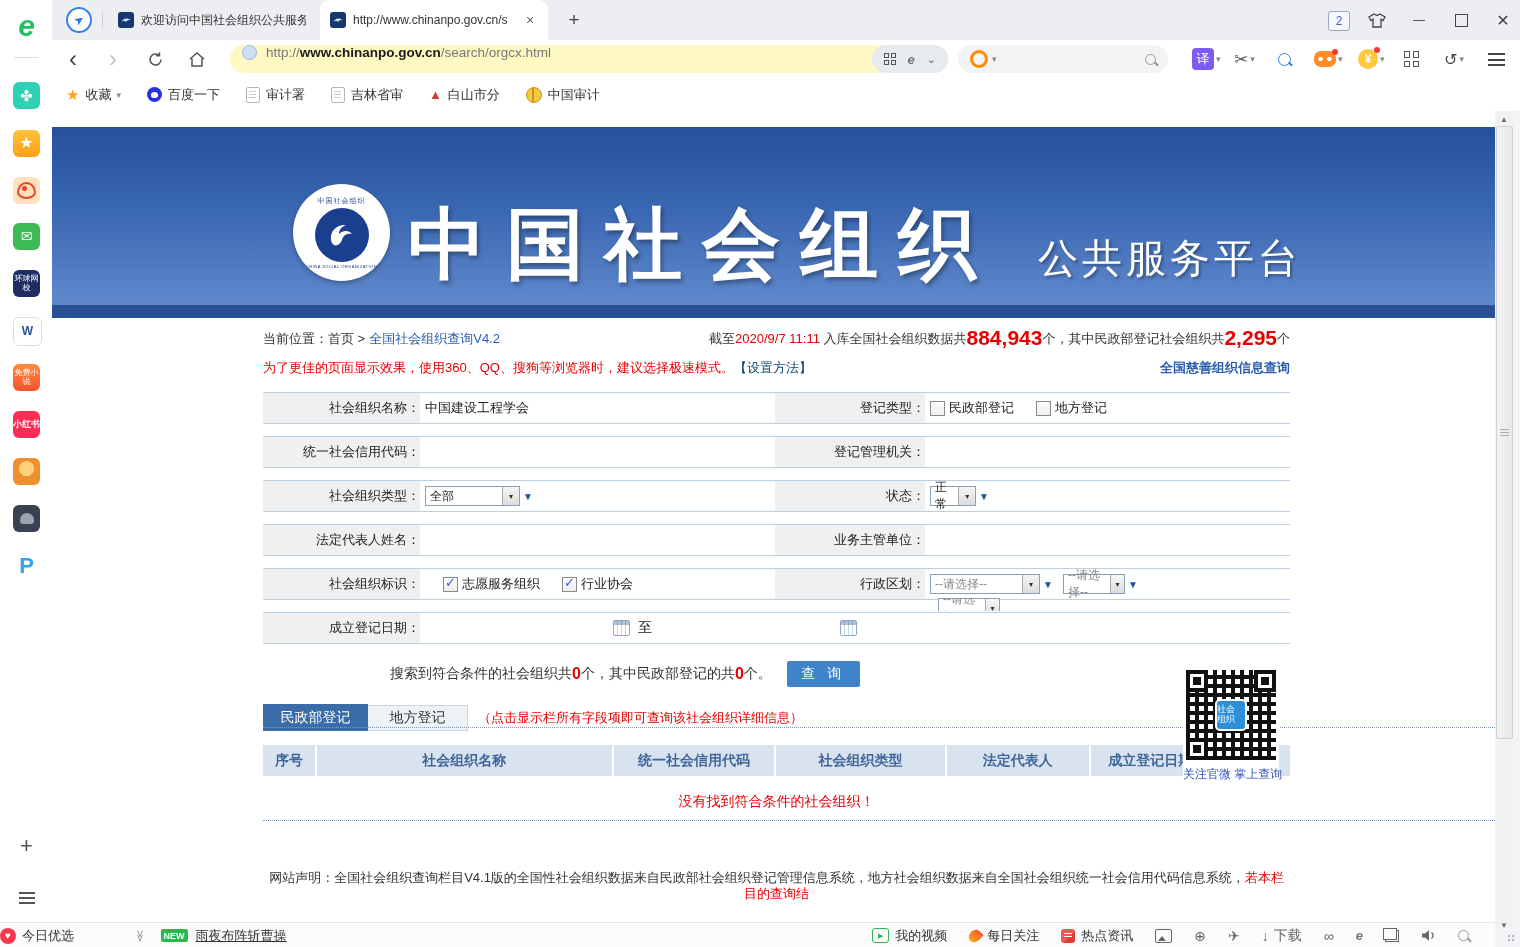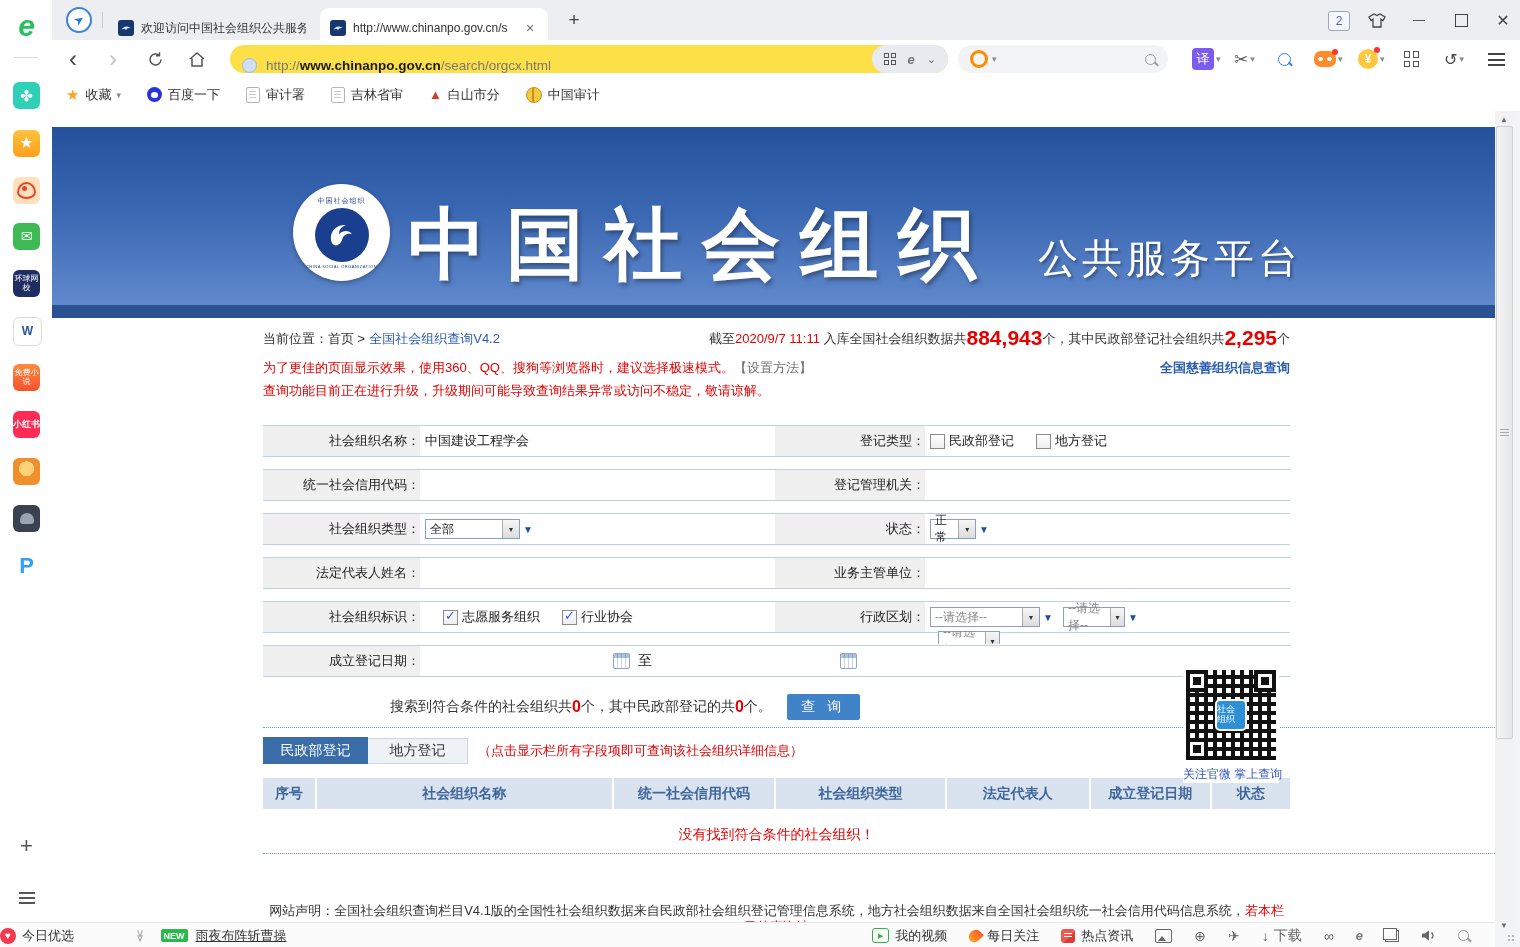--- a/index.html
+++ b/index.html
@@ -34,21 +34,21 @@
   #sb-add{top:832px;background:#fff;color:#555;font-size:22px;font-weight:300}
   #sb-add::before{content:'+'}
   #sb-list{top:884px;background:#fff}
   #sb-list i{display:block;width:16px;height:12px;background:linear-gradient(#555 0 2px,transparent 2px 5px,#555 5px 7px,transparent 7px 10px,#555 10px 12px)}
   
   #tabbar{position:absolute;left:52px;top:0;width:1468px;height:40px;background:#eceef2}
   #launcher{position:absolute;left:14px;top:7px;width:26px;height:26px;border:2px solid #3b82e0;border-radius:50%;box-sizing:border-box;
             display:flex;align-items:center;justify-content:center;color:#2f74d8;font-size:12px;background:#fff}
   #launcher::before{content:'➤';transform:rotate(-35deg)}
   .tabsep{position:absolute;left:50px;top:12px;width:1px;height:16px;background:#c9ccd2}
-  .tab{position:absolute;top:8px;height:40px;display:flex;align-items:center;padding:0 10px;box-sizing:border-box;cursor:pointer}
+  .tab{position:absolute;top:0;height:40px;display:flex;align-items:center;padding:0 10px;box-sizing:border-box;cursor:pointer}
   #tab1{left:56px;width:212px}
   #tab2{left:268px;width:228px;background:#fff;border-radius:9px 9px 0 0}
   .favicon{width:16px;height:16px;border-radius:3px;background:#17386e;margin-right:7px;flex:none;display:flex;align-items:center;justify-content:center}
   .tab-title{font-size:12px;color:#333;white-space:nowrap;overflow:hidden;max-width:165px}
   .tab-close{margin-left:auto;color:#666;font-size:14px;width:16px;text-align:center;cursor:pointer}
   .tab-close::before{content:'×'}
   #newtab{position:absolute;left:510px;top:8px;width:24px;height:24px;color:#444;font-size:19px;text-align:center;line-height:24px;cursor:pointer}
   #newtab::before{content:'+'}
   .winctl{position:absolute;top:8px;height:24px;display:flex;align-items:center;justify-content:center;color:#444;cursor:pointer}
   #wc-badge{left:1276px;width:20px;height:18px;top:11px;border:1px solid #9aa7c0;border-radius:3px;font-size:12px;color:#3b66c4;background:#f5f7fb}
@@ -58,21 +58,21 @@
   #wc-max{left:1394px;width:30px}
   #wc-max i{width:11px;height:11px;border:1.4px solid #444;display:block}
   #wc-close{left:1436px;width:30px;font-size:16px}
   #wc-close::before{content:'✕'}
   
   #navbar{position:absolute;left:52px;top:40px;width:1468px;height:38px;background:#fff}
   .nav-btn{position:absolute;top:6px;width:26px;height:26px;display:flex;align-items:center;justify-content:center;cursor:pointer}
   #nb-back{left:8px;color:#444;font-size:24px}#nb-back::before{content:'‹'}
   #nb-fwd{left:48px;color:#c4c4c4;font-size:24px}#nb-fwd::before{content:'›'}
   #nb-refresh{left:90px}#nb-home{left:132px}
-  #urlbox{position:absolute;left:178px;top:5px;width:718px;height:28px;background:#fde047;border-radius:15px;display:flex;align-items:flex-end}
+  #urlbox{position:absolute;left:178px;top:5px;width:718px;height:28px;background:#fef9c3;border-radius:15px;display:flex;align-items:flex-start}
   #url-dot{width:13px;height:13px;border-radius:50%;background:#cfe0f5;border:1.5px solid #9db9d8;margin:0 9px 0 12px;flex:none}
   #urltext{font-size:13.5px;color:#777;white-space:nowrap}
   #urltext b{color:#1b1b1b;font-weight:bold}
   #url-icons{margin-left:auto;display:flex;align-items:center;gap:12px;background:#e7eaee;border-radius:14px;height:28px;padding:0 12px}
   .grid4{width:12px;height:12px;display:grid;grid-template-columns:5px 5px;grid-gap:2px}
   .grid4 b{border:1.2px solid #555;box-sizing:border-box}
   .eglyph{color:#777;font-size:13px;font-style:italic;font-weight:bold}
   .eglyph::before{content:'e'}
   .chev{color:#666;font-size:11px}.chev::before{content:'⌄'}
   #searchbox{position:absolute;left:906px;top:5px;width:210px;height:28px;background:#f1f3f5;border-radius:15px;display:flex;align-items:center}
@@ -130,24 +130,24 @@
         text-shadow:2px 2px 3px rgba(0,0,0,.35)}
   
   #col{position:absolute;left:211px;top:219px;width:1027px}
   #crumbrow{display:flex;align-items:baseline;height:24px}
   #crumb{font-size:13px;color:#333}
   #crumb a{color:#2a5db0;text-decoration:none;margin-left:4px}
   #stats{margin-left:auto;font-size:13px;color:#333;white-space:nowrap}
   #stats .rd{color:#e60000}
   #stats .big{color:#e60000;font-size:21px;font-weight:bold;line-height:13px;vertical-align:-2px}
   .notice{font-size:13px;color:#e60000;margin-top:5px;display:flex}
-  .notice a{color:#737373;text-decoration:none}
+  .notice a{color:#0c4a6e;text-decoration:none}
   #charity{margin-left:auto;color:#2a5db0;font-weight:bold;font-size:13px;text-decoration:none}
   
-  #form{margin-top:25px;position:relative}
+  #form{margin-top:15px;position:relative}
   .frow{display:flex;height:30px;border-top:1px solid #bcd0e5;border-bottom:1px solid #bcd0e5;margin-bottom:12px;font-size:13px;color:#222}
   .flabel{width:157px;background:#f0f0f0;text-align:right;line-height:30px;flex:none}
   .flabel.r{width:150px}
   .ffield{width:355px;background:#fff;display:flex;align-items:center;padding-left:5px;box-sizing:border-box;flex:none}
   .ffield.r{flex:1;width:auto}
   .ffield.wide{flex:1;width:auto}
   .cb{width:13px;height:13px;border:1px solid #8b8b8b;background:linear-gradient(#fefefe,#ededed);display:inline-block;margin-right:4px;position:relative;flex:none;cursor:pointer}
   .cb.checked::after{content:'✓';position:absolute;left:1px;top:-3px;color:#2f5bd8;font-size:13px;font-weight:bold}
   .cbl{margin-right:22px}
   .sel{height:20px;border:1px solid #8aa0b8;background:#fff;display:inline-flex;align-items:center;font-size:12px;padding-left:4px;box-sizing:border-box;position:relative;cursor:pointer}
@@ -412,23 +412,20 @@
 
     <div id="crumbrow">
       <span id="crumb"><span>当前位置：首页 &gt;</span><a href="#">全国社会组织查询V4.2</a></span>
       <span id="stats"><span>截至</span><span class="rd">2020/9/7 11:11</span><span> 入库全国社会组织数据共</span><span class="big">884,943</span><span>个，其中民政部登记社会组织共</span><span class="big">2,295</span><span>个</span></span>
     </div>
     <div class="notice">
       <span>为了更佳的页面显示效果，使用360、QQ、搜狗等浏览器时，建议选择极速模式。</span>
       <a href="#">【设置方法】</a>
       <a href="#" id="charity">全国慈善组织信息查询</a>
     </div>
-    <div class="notice">
-        <span>查询功能目前正在进行升级，升级期间可能导致查询结果异常或访问不稳定，敬请谅解。</span>
-      </div>
 
     <div id="form">
       <div class="frow">
         <div class="flabel">社会组织名称：</div>
         <div class="ffield">
             <span>中国建设工程学会</span>
           </div>
         <div class="flabel r">登记类型：</div>
         <div class="ffield r">
           <span class="cb"></span>

